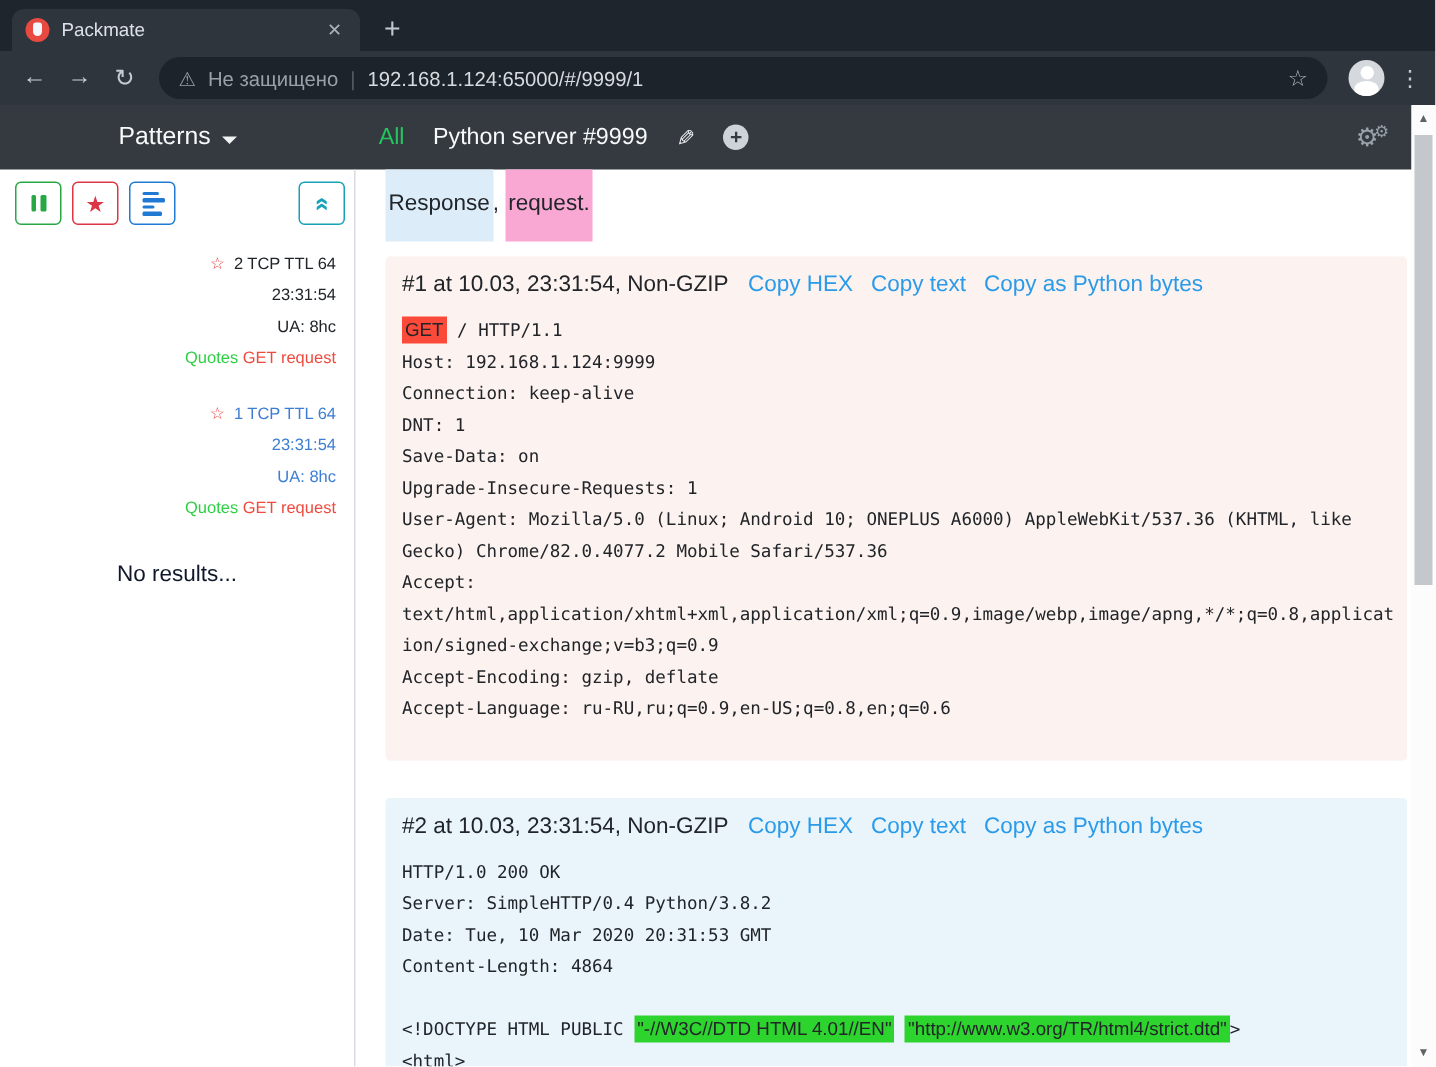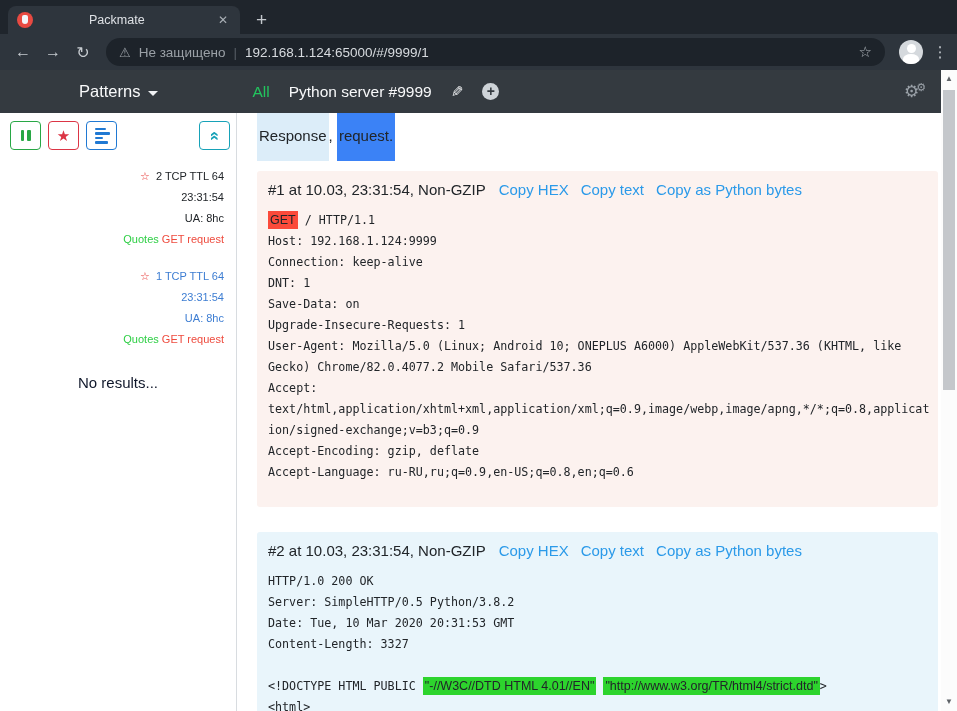--- a/index.html
+++ b/index.html
@@ -8,21 +8,21 @@
 
   
   .tabbar { height:34px; background:#1f252c; display:flex; align-items:flex-end; }
   .tab { width:232px; height:28px; background:#2e353d; border-radius:8px 8px 0 0;
          margin-left:8px; display:flex; align-items:center; padding:0 9px;
          color:#dee1e5; font-size:12.5px; }
   .favicon { width:16px; height:16px; border-radius:50%; background:#e84a42;
              margin-right:8px; position:relative; flex-shrink:0; }
   .favicon i { position:absolute; left:5px; top:3px; width:6px; height:9px;
                background:#f3f6fb; border-radius:2px 2px 3px 3px; }
-  .tab-title { flex:1;margin-left:48px; }
+  .tab-title { flex:1; }
   .tab-close { color:#aab0b6; font-size:12px; padding:2px 3px; }
   .newtab { color:#c3c8cd; font-size:19px; margin:0 0 3px 10px; padding:0 6px; }
 
   .toolbar { height:36px; background:#2e353d; display:flex; align-items:center; padding:0 8px; }
   .nav-ic { color:#c6cbd0; font-size:16px; width:30px; text-align:center; }
   .urlbar { flex:1; height:28px; background:#1d232a; border-radius:14px; margin:0 8px;
             display:flex; align-items:center; padding:0 13px; gap:8px;
             color:#9aa0a6; font-size:13.5px; }
   .warn { font-size:13px; color:#9aa0a6; }
   .sep  { color:#565d64; }
@@ -68,21 +68,21 @@
   .stream { padding:0 12px; margin-top:16px; font-size:11px; line-height:21px;
             color:#212529; cursor:pointer;text-align:right; }
   .stream.selected { color:#3d7dd2; }
   .fav { color:#e8413f; margin-right:6px; }
   .no-results { text-align:center; color:#0f172a; font-size:15px; margin-top:24px; }
 
   .main { flex:1; padding:12px 0 0 20px; overflow:hidden; }
   .patterns-summary { font-size:15px; color:#212529; margin-bottom:8px; line-height:21px; }
   .mark { padding:17px 2px; }
   .m-lightblue { background:#dcedf9; }
-  .m-lightpink { background:#3b82f6; }
+  .m-lightpink { background:#f9a8d4; }
   .m-red   { background:#fb4a3a; }
   .m-green { background:#2dd42d; }
 
   .packet { width:681px; border-radius:3px; padding:10px 10px 24px 11px; margin-bottom:13px;margin-top:25px; }
   .packet.request  { background:#fcf2ef; }
   .packet.response { background:#e9f5fb; padding-bottom:10px; margin-bottom:0; }
   .phead { display:flex; align-items:baseline; gap:13px; font-size:15px; color:#212529; }
   .actions { display:flex; gap:12px; }
   .action { color:#2b9ae9; cursor:pointer; text-decoration:none; }
   .pbody { margin-top:12px; font-family:"DejaVu Sans Mono", monospace;
@@ -210,23 +210,23 @@
           <div class="phead">
             <span>#2 at 10.03, 23:31:54, Non-GZIP</span>
             <span class="actions">
               <a class="action">Copy HEX</a>
               <a class="action">Copy text</a>
               <a class="action">Copy as Python bytes</a>
             </span>
           </div>
           <div class="pbody">
             <div class="bline"><span>HTTP/1.0 200 OK</span></div>
-            <div class="bline"><span>Server: SimpleHTTP/0.5 Python/3.8.2</span></div>
+            <div class="bline"><span>Server: SimpleHTTP/0.4 Python/3.8.2</span></div>
             <div class="bline"><span>Date: Tue, 10 Mar 2020 20:31:53 GMT</span></div>
-            <div class="bline"><span>Content-Length: 3327</span></div>
+            <div class="bline"><span>Content-Length: 4864</span></div>
             <div class="bline">&nbsp;</div>
             <div class="bline"><span>&lt;!DOCTYPE HTML PUBLIC </span><span class="mark m-green">"-//W3C//DTD HTML 4.01//EN"</span><span> </span><span class="mark m-green">"http://www.w3.org/TR/html4/strict.dtd"</span><span>&gt;</span></div>
             <div class="bline"><span>&lt;html&gt;</span></div>
           </div>
         </div>
       </div>
   </main>
 </div>
 
 <div class="vscroll">

